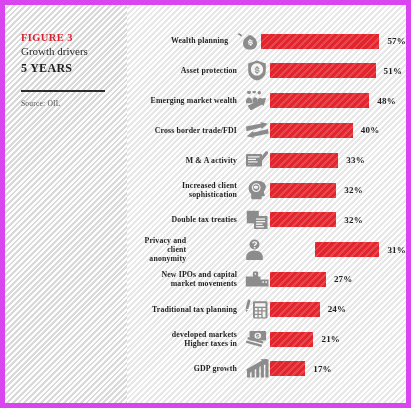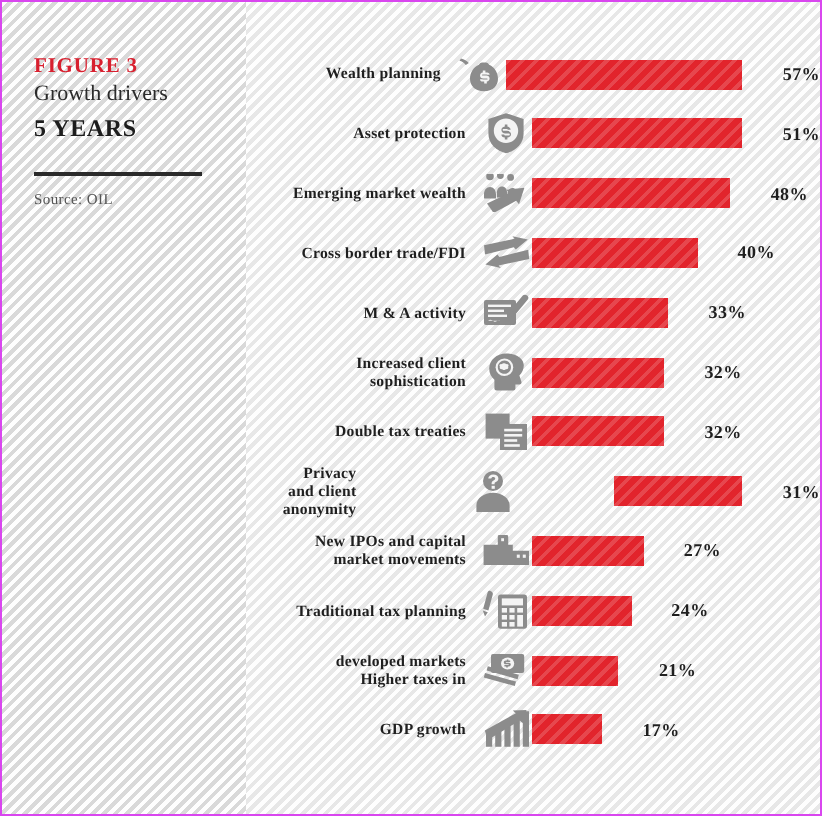--- a/index.html
+++ b/index.html
@@ -8,21 +8,21 @@
     font-family:"Liberation Serif", serif;
     background:#ffffff;
     overflow:hidden;
   }
 
   
   #figure-root{
     position:relative;
     width:411px;height:408px;
     box-sizing:border-box;
-    border:1px solid #d946ef;
+    border:5px solid #d946ef;
     background:#f2f2f2;
     overflow:hidden;
   }
 
   
   .hatch-left{
     position:absolute;left:0;top:0;width:122px;height:100%;
     background-color:#eeeeee;
     background-image:repeating-linear-gradient(
         135deg,
@@ -130,21 +130,21 @@
         135deg,
         rgba(255,255,255,0.16) 0px,
         rgba(255,255,255,0.16) 2px,
         rgba(255,255,255,0) 2px,
         rgba(255,255,255,0) 5px);
   }
   .bar-value{
     font-size:9px;
     font-weight:bold;
     color:#1f1f1f;
-    margin-left:20px;
+    margin-left:8px;
     white-space:nowrap;
     letter-spacing:0.2px;
   }
 </style>
 </head>
 <body>
 
 <div id="figure-root">
 
   <div class="hatch-left"></div>

